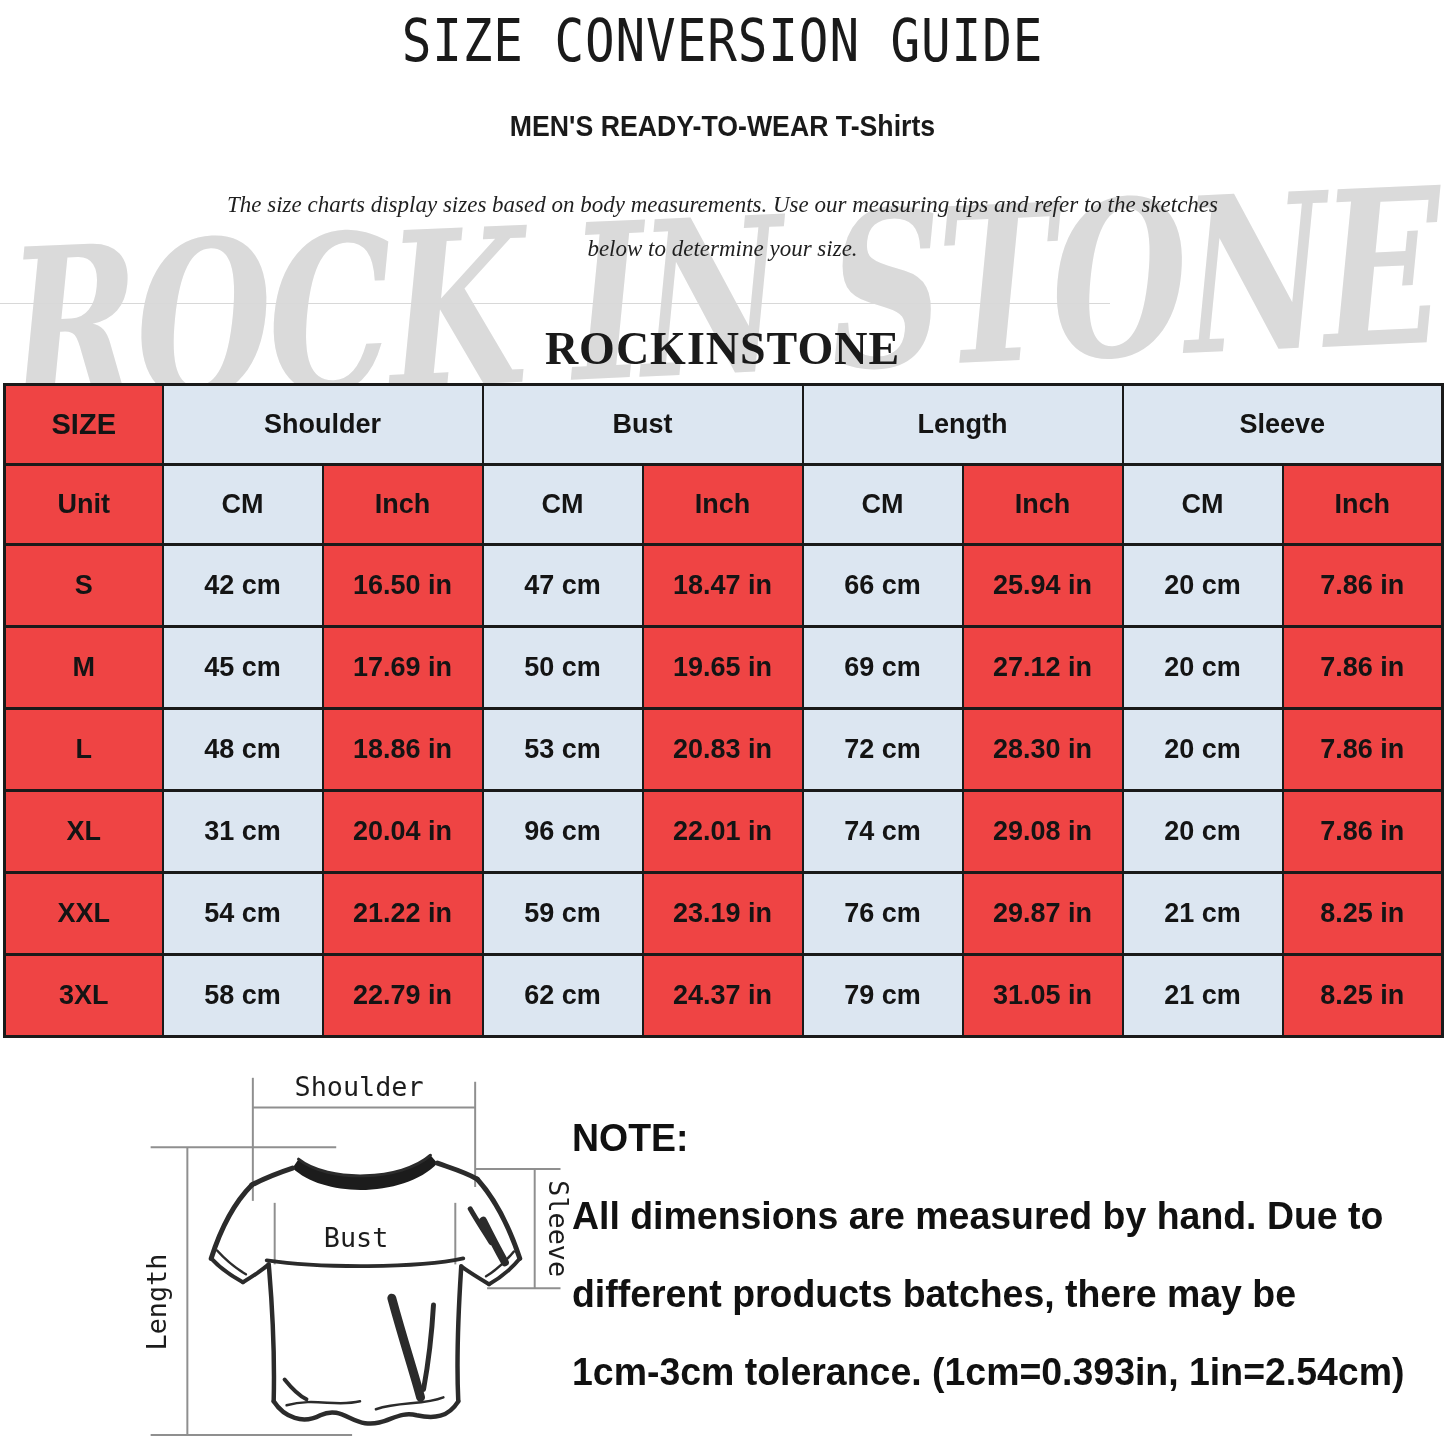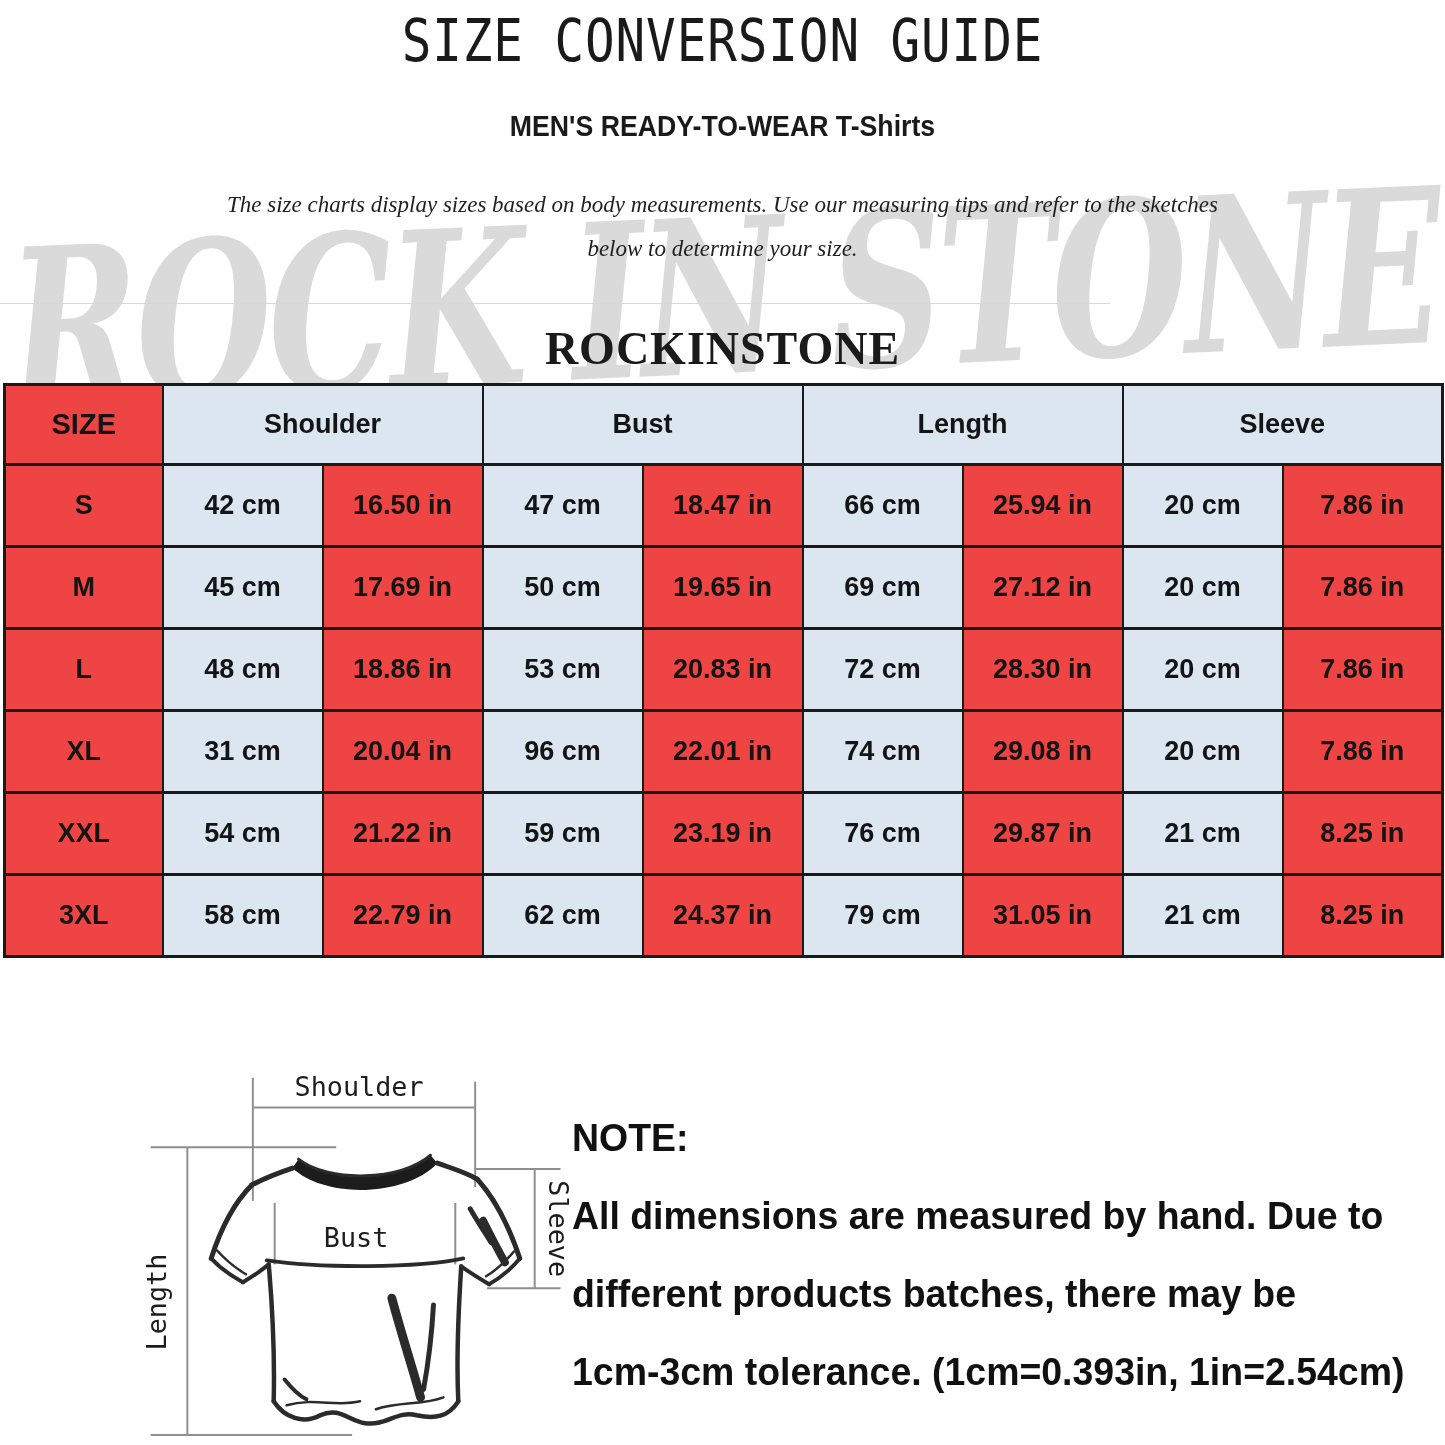--- a/index.html
+++ b/index.html
@@ -99,20 +99,31 @@
     <col style="width:160px">
       <col style="width:160px">
   </colgroup>
   <tbody>
       <tr class="row-h">
     <td style="font-size:29px">SIZE</td>
     <td class="blue" colspan="2">Shoulder</td>
     <td class="blue" colspan="2">Bust</td>
     <td class="blue" colspan="2">Length</td>
     <td class="blue" colspan="2">Sleeve</td>
+  </tr>
+  <tr class="row-h">
+    <td>Unit</td>
+    <td class="blue">CM</td>
+    <td>Inch</td>
+    <td class="blue">CM</td>
+    <td>Inch</td>
+    <td class="blue">CM</td>
+    <td>Inch</td>
+    <td class="blue">CM</td>
+    <td>Inch</td>
   </tr>
   <tr class="row-d">
     <td>S</td>
     <td class="blue">42 cm</td>
     <td>16.50 in</td>
     <td class="blue">47 cm</td>
     <td>18.47 in</td>
     <td class="blue">66 cm</td>
     <td>25.94 in</td>
     <td class="blue">20 cm</td>

